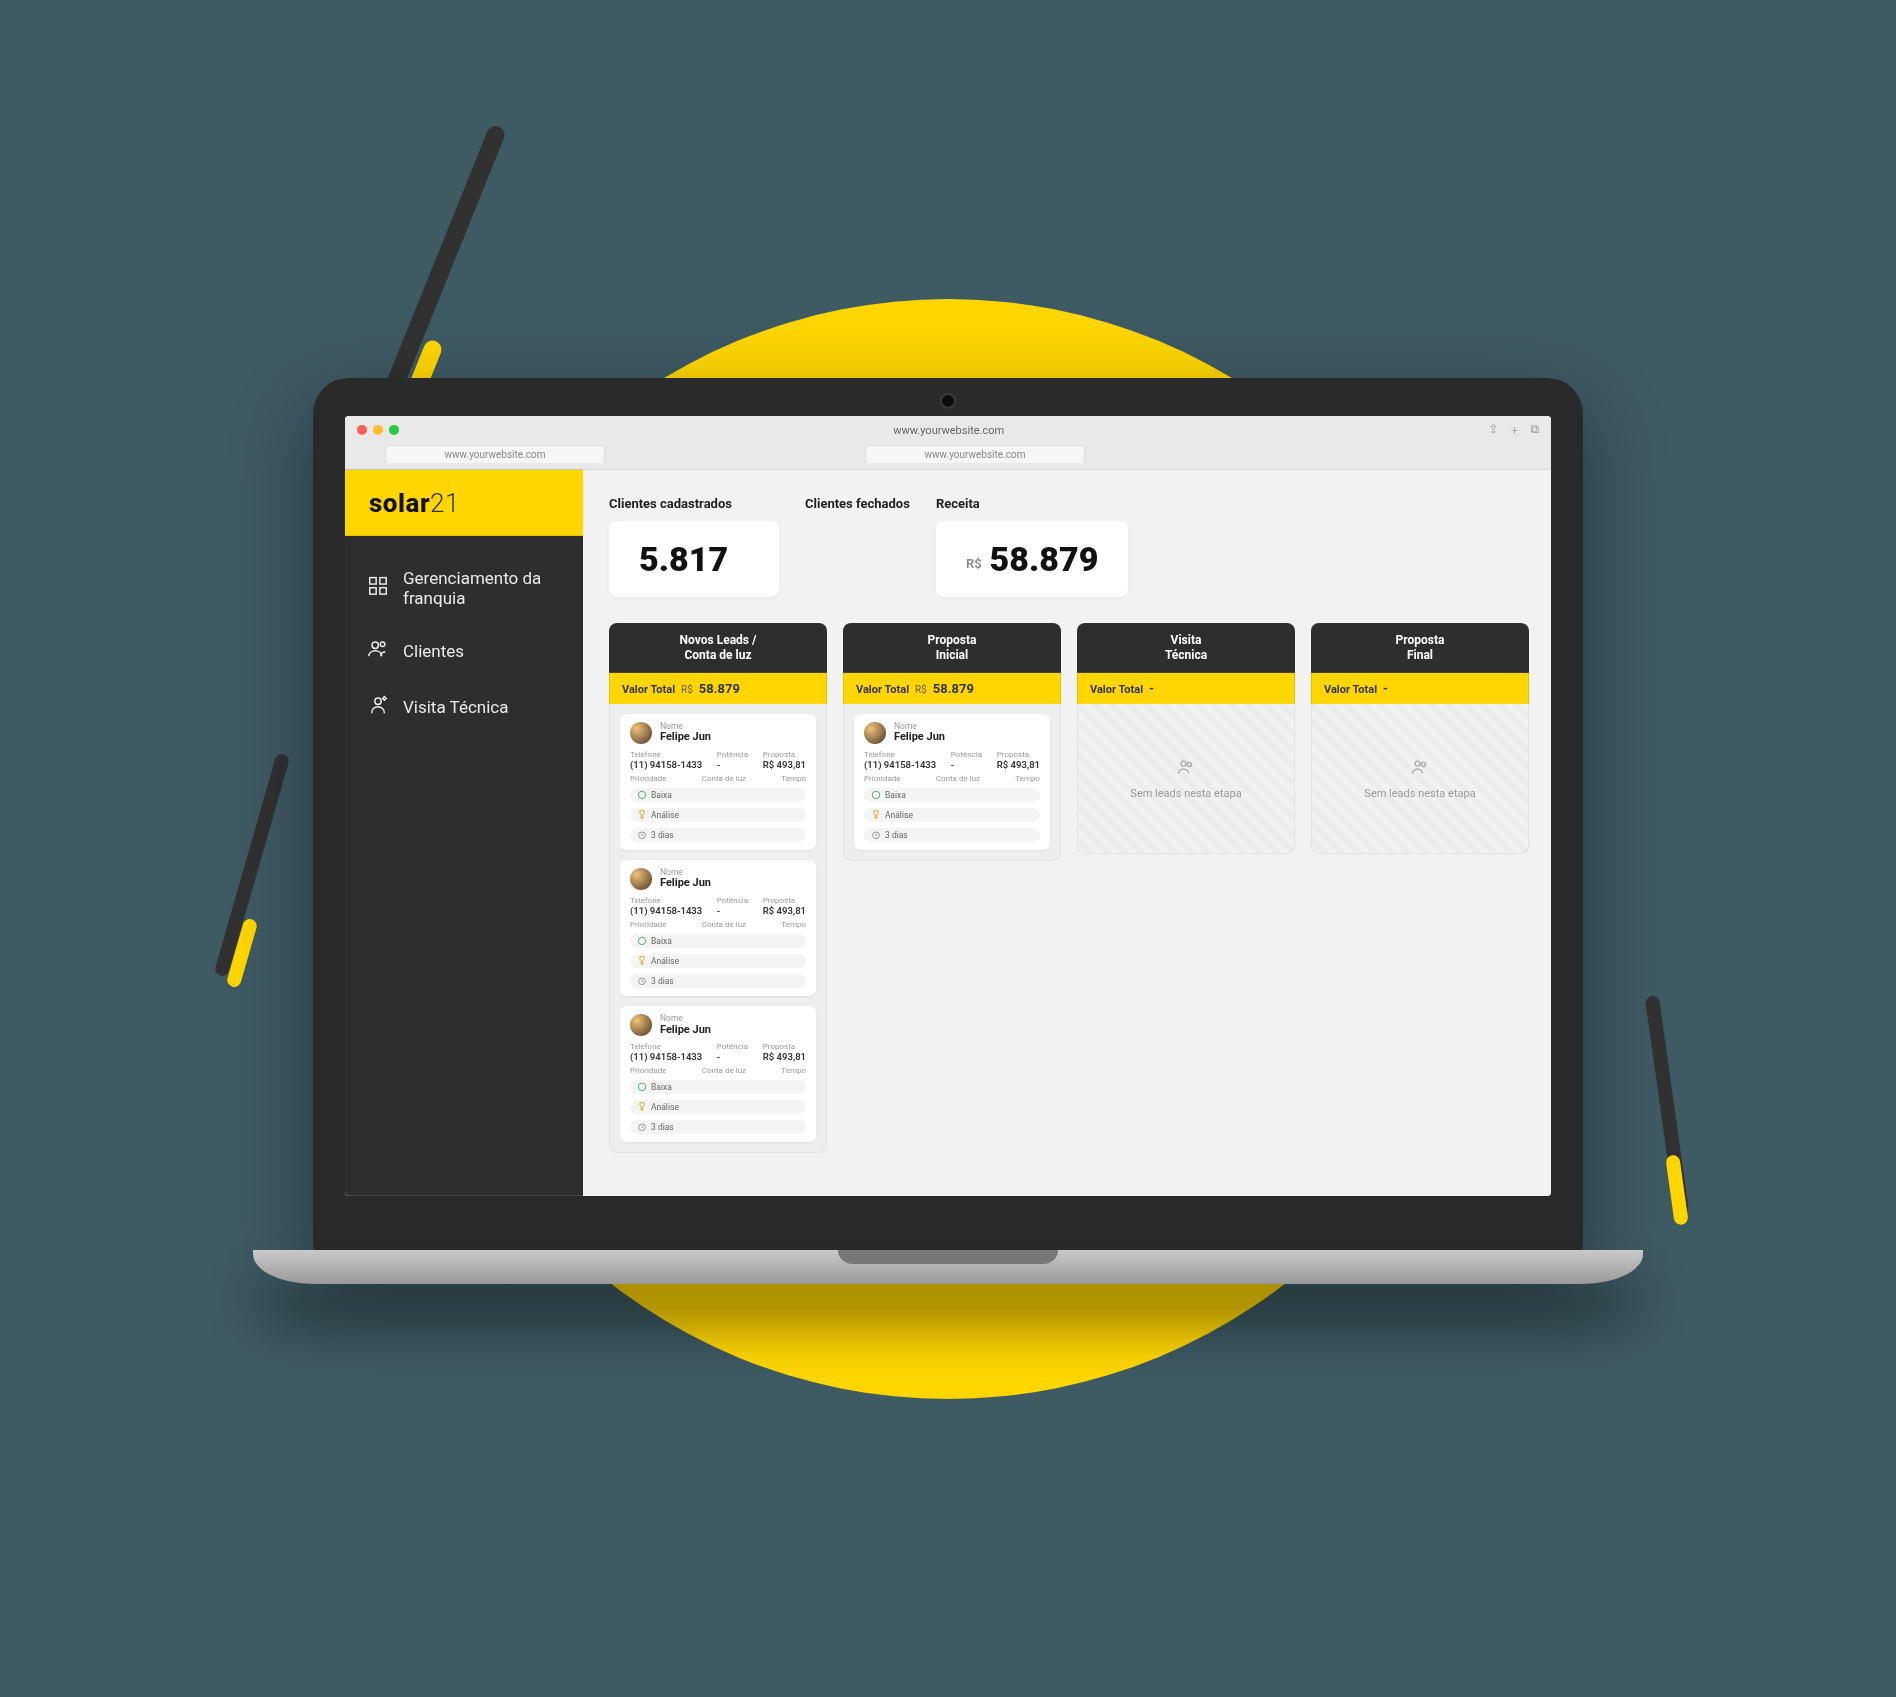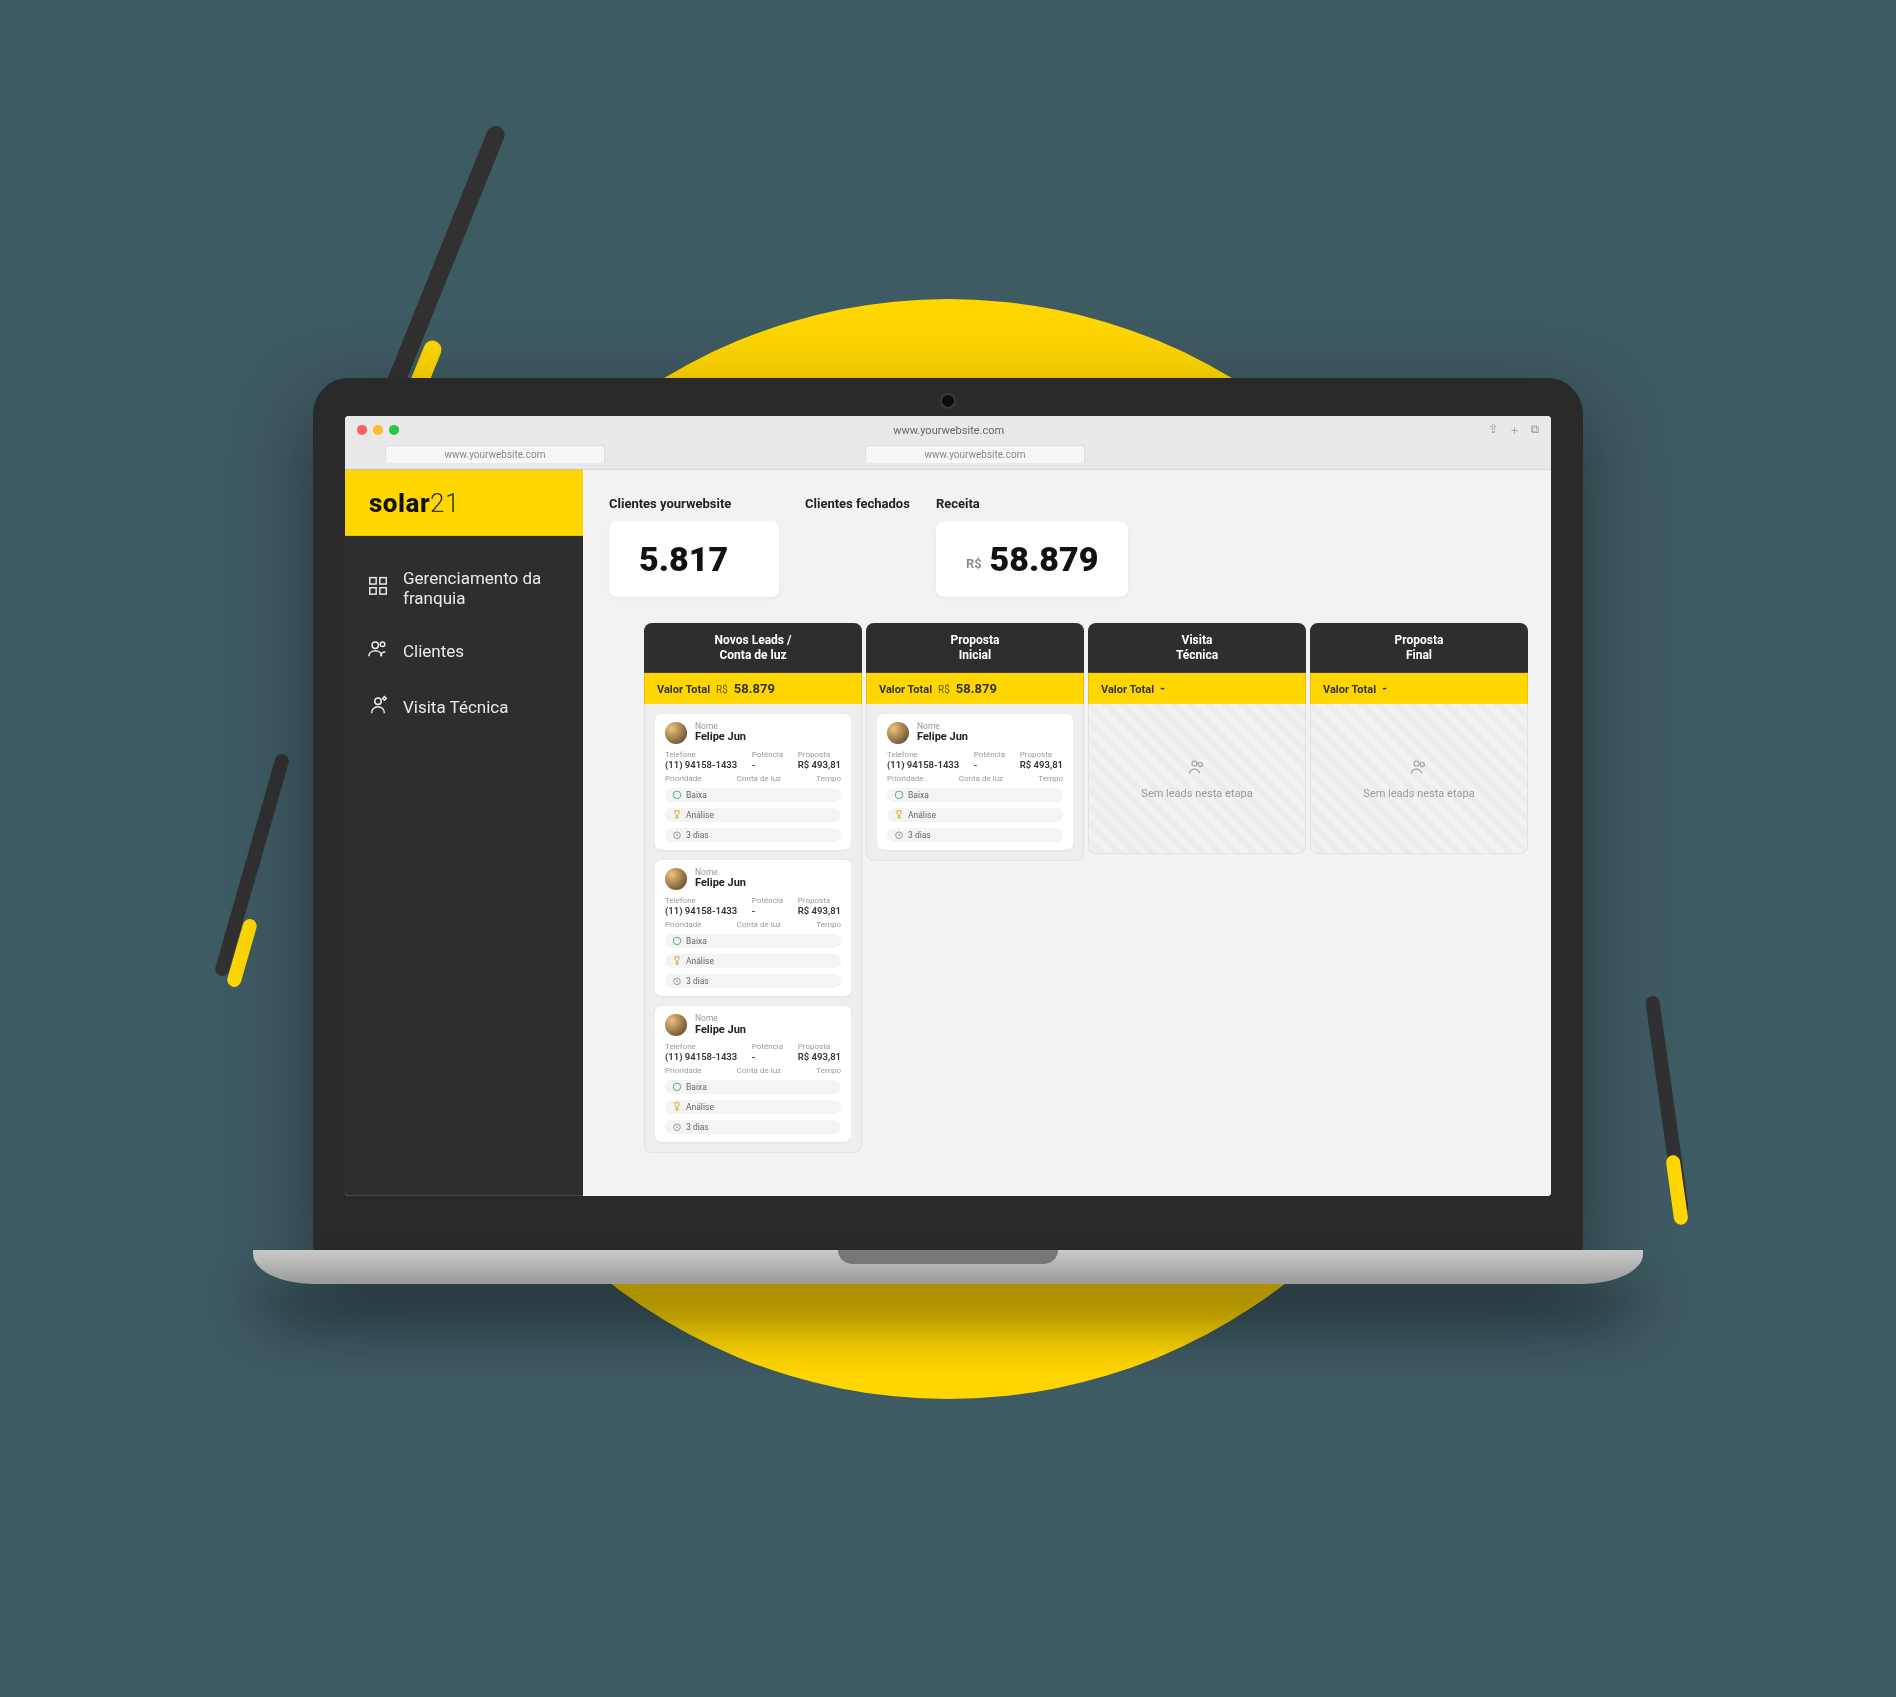--- a/index.html
+++ b/index.html
@@ -129,21 +129,21 @@
 
   .sec-head { display:flex; align-items:center; margin-bottom:14px;}
   .sec-title { font-size:15px; font-weight:800; color:#222;}
   .spacer{flex:1;}
   .view-label{font-size:12px; font-weight:700; margin-right:10px;}
   .view-toggle{ display:flex; background:#fff; border-radius:6px; box-shadow:0 1px 3px rgba(0,0,0,.08);}
   .view-btn{ width:34px; height:30px; display:flex;align-items:center;justify-content:center; cursor:pointer;}
   .view-btn svg{width:16px;height:16px;stroke:#222;fill:none;stroke-width:2;}
   .view-btn.active{background:#ffd600;border-radius:6px;}
 
-  .kanban{ display:flex; gap:4px; align-items:flex-start;margin-left:35px;}
+  .kanban{ display:flex; gap:16px; align-items:flex-start;}
   .col{ width:218px; flex:0 0 218px; }
   .col-head{
     background:#2e2e2e; color:#fff; text-align:center;
     font-size:12px; font-weight:700; line-height:1.25;
     padding:10px 6px; border-radius:8px 8px 0 0; min-height:46px;
     display:flex;align-items:center;justify-content:center;
   }
   .col-total{
     background:#ffd600; color:#333; font-size:11px;
     padding:8px 12px; display:flex; gap:6px; align-items:baseline;
@@ -253,21 +253,21 @@
                     <path d="M17 5l2-2 2 2-2 2z"></path>
                   </svg></span>
                 <span>Visita Técnica</span>
               </div>
             </nav>
         </aside>
 
         <main class="main">
           <div class="kpis" id="kpis">
               <div class="kpi">
-    <div class="kpi-label">Clientes yourwebsite</div>
+    <div class="kpi-label">Clientes cadastrados</div>
     <div class="kpi-box">
 
       <span class="value">5.817</span>
     </div>
               </div>
               <div class="kpi">
     <div class="kpi-label">Clientes fechados</div>
               </div>
               <div class="kpi">
     <div class="kpi-label">Receita</div>

